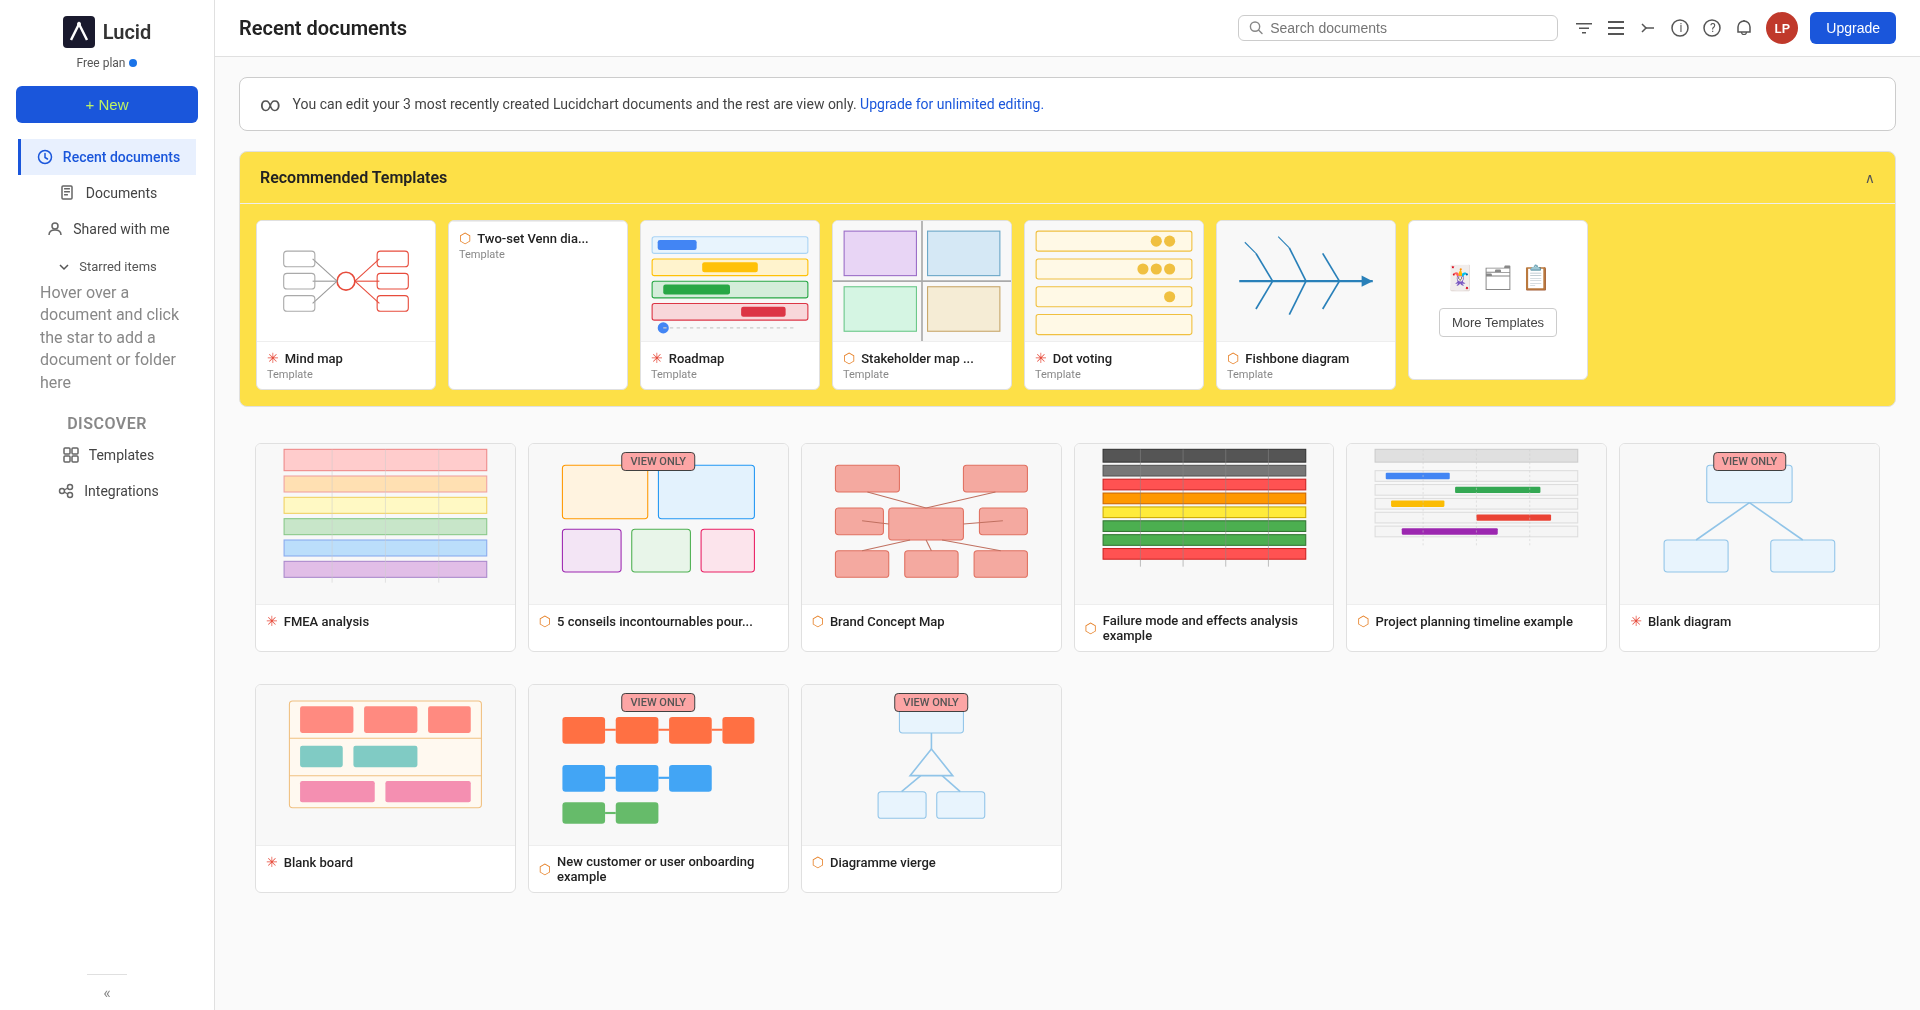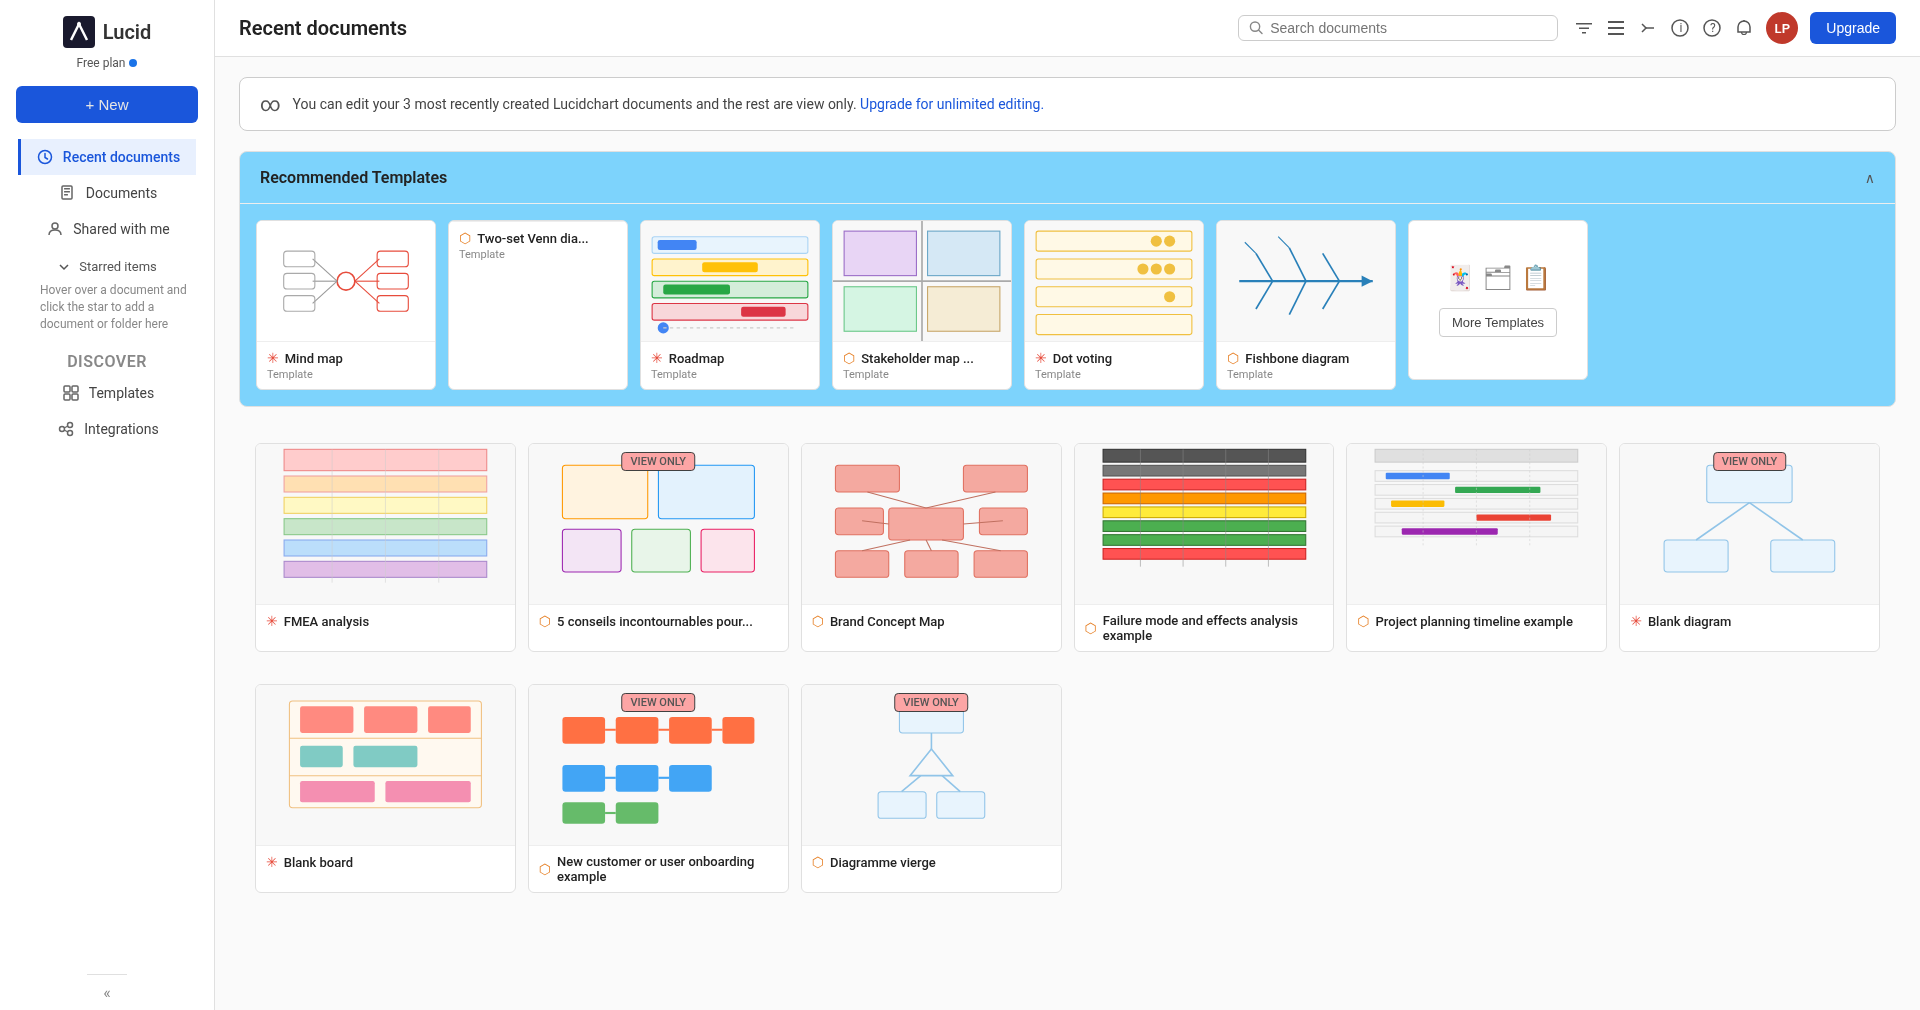--- a/index.html
+++ b/index.html
@@ -44,21 +44,21 @@
     .free-plan-dot {
       width: 8px;
       height: 8px;
       background: #1a73e8;
       border-radius: 50%;
       display: inline-block;
     }
     .new-btn {
       margin: 4px 16px 16px 16px;
       background: #1a56db;
-      color: #e5e5e5;
+      color: #bef264;
       border: none;
       border-radius: 6px;
       padding: 10px 0;
       font-size: 15px;
       font-weight: 500;
       cursor: pointer;
       width: calc(100% - 32px);
       display: flex;
       align-items: center;
       justify-content: center;
@@ -84,21 +84,21 @@
       display: flex;
       align-items: center;
       gap: 8px;
       padding: 12px 16px 4px 16px;
       font-size: 13px;
       color: #555;
       cursor: pointer;
     }
     .starred-hint {
       padding: 4px 16px 8px 40px;
-      font-size: 12px;
+      font-size: 16px;
       color: #888;
       line-height: 1.4;
     }
     .discover-label {
       padding: 12px 16px 4px 16px;
       font-size: 16px;
       color: #888;
       font-weight: 600;
       text-transform: uppercase;
       letter-spacing: 0.5px;
@@ -216,21 +216,21 @@
       color: #444;
     }
     .info-banner a {
       color: #1a56db;
       text-decoration: none;
     }
     .infinity-icon { font-size: 20px; color: #555; }
 
     
     .section {
-      background: #7dd3fc;
+      background: #fde047;
       border: 1px solid #e0e0e0;
       border-radius: 8px;
       margin-bottom: 20px;
       overflow: hidden;
     }
     .section-header {
       display: flex;
       align-items: center;
       justify-content: space-between;
       padding: 16px 20px;

